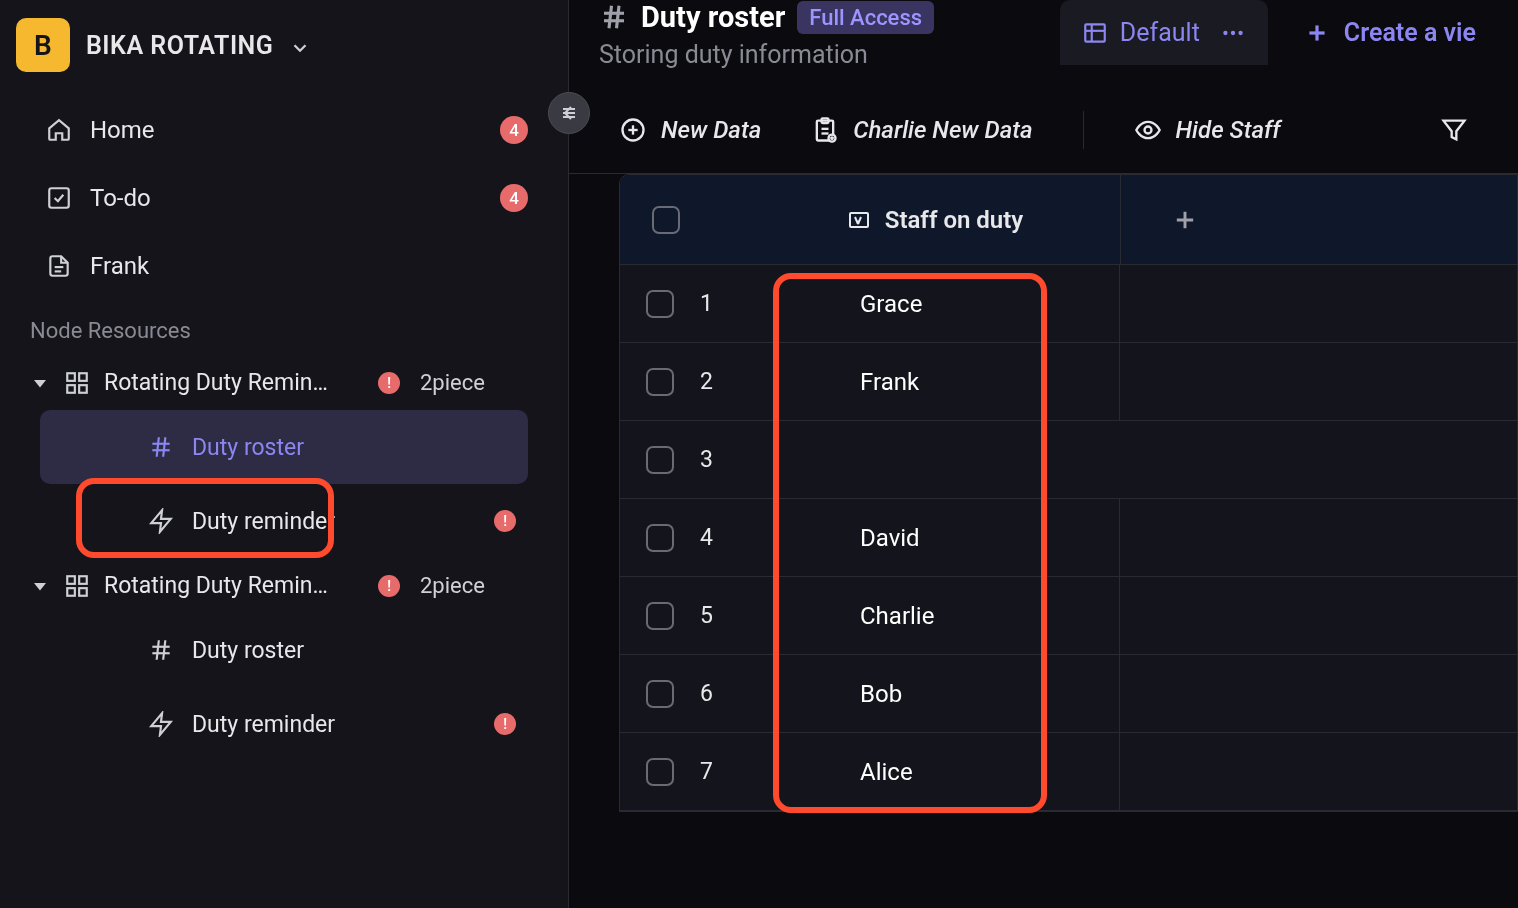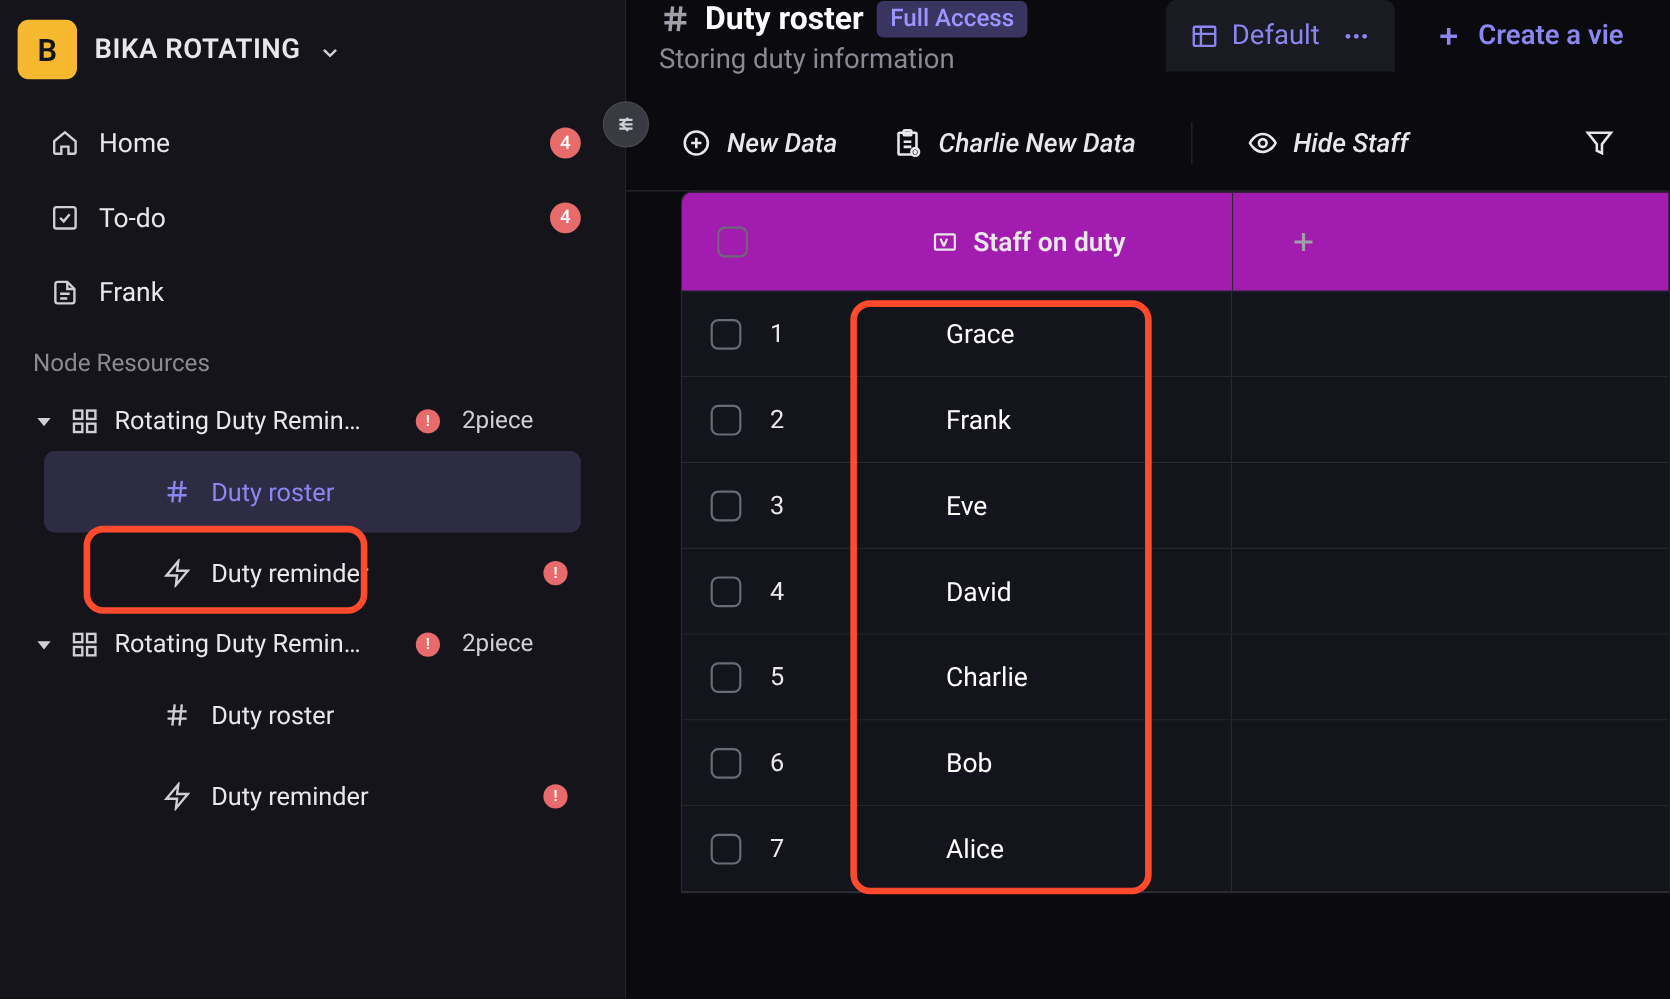--- a/index.html
+++ b/index.html
@@ -301,21 +301,21 @@
 .table-wrap {
   padding: 0 0 0 50px;
 }
 .table {
   border: 1px solid #2a2a32;
   border-radius: 10px 0 0 0;
   overflow: hidden;
 }
 .thead {
   display: flex;
-  background: #a21caf;
+  background: #0f172a;
   border-bottom: 1px solid #2a2a32;
   height: 90px;
   align-items: center;
 }
 .th-check {
   width: 130px;
   display: flex;
   align-items: center;
   justify-content: flex-start;
   padding-left: 32px;
@@ -657,21 +657,20 @@
             </div>
             <div class="cell-num">2</div>
             <div class="cell-name">Frank</div>
             <div class="cell-rest"></div>
           </div>
           <div class="row">
             <div class="cell-check">
               <div class="checkbox"></div>
             </div>
             <div class="cell-num">3</div>
-            <div class="cell-name">Eve</div>
             <div class="cell-rest"></div>
           </div>
           <div class="row">
             <div class="cell-check">
               <div class="checkbox"></div>
             </div>
             <div class="cell-num">4</div>
             <div class="cell-name">David</div>
             <div class="cell-rest"></div>
           </div>

